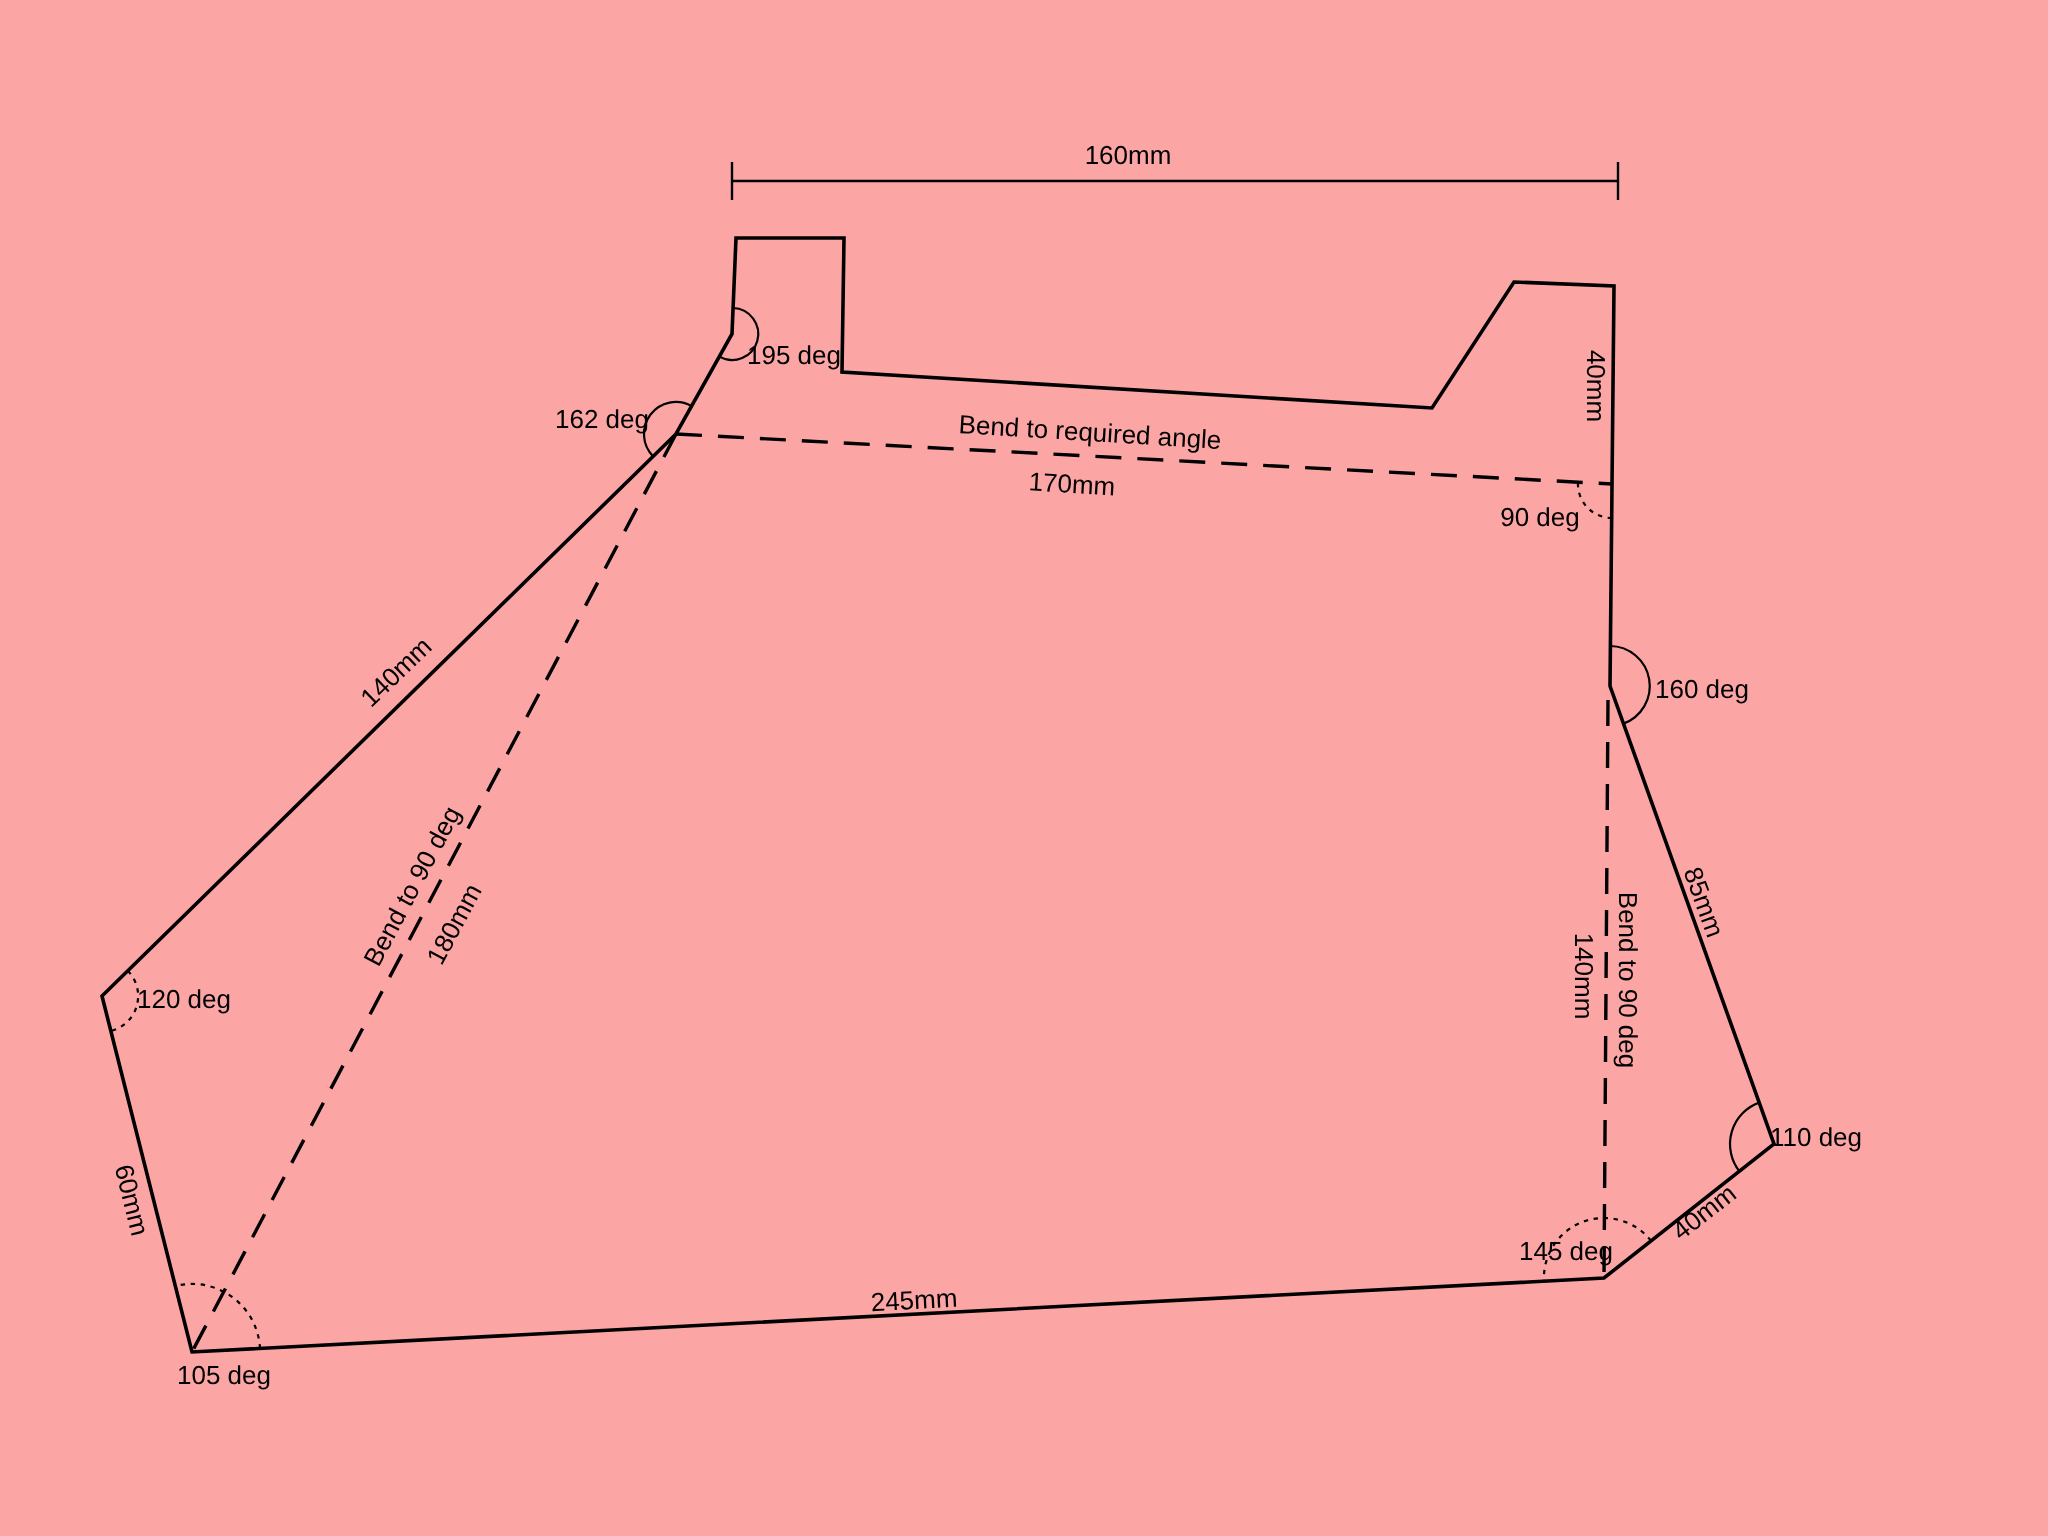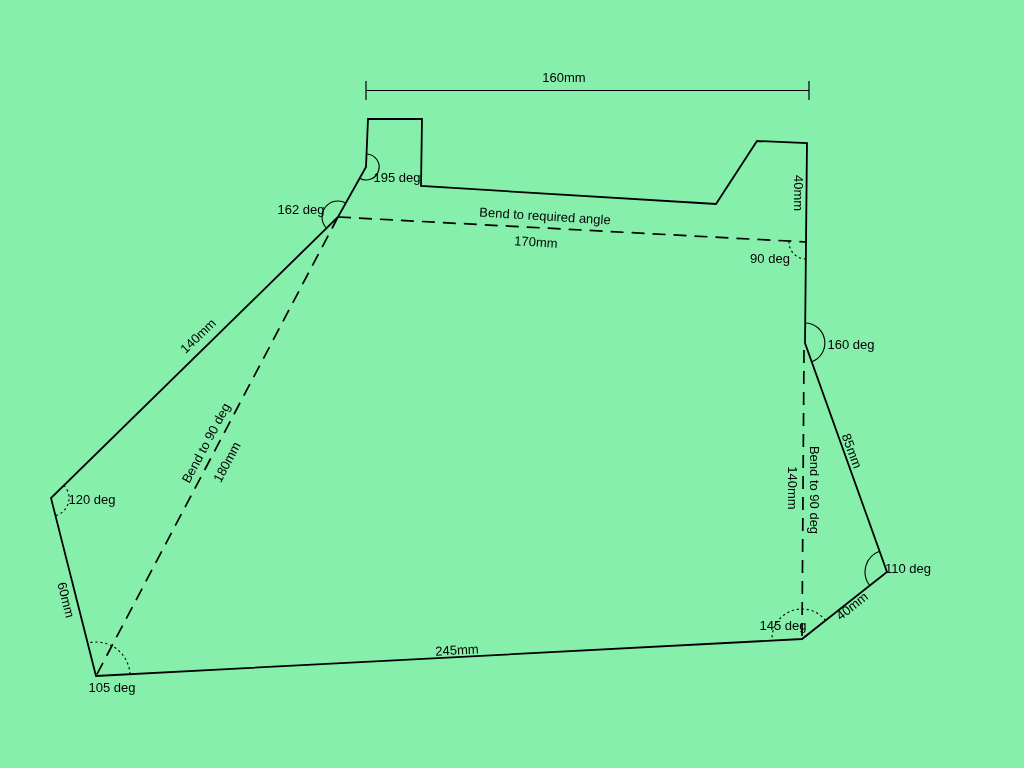--- a/index.html
+++ b/index.html
@@ -4,21 +4,21 @@
 <style>
   html, body {
     margin: 0;
     padding: 0;
     background: #ffffff;
   }
   .stage {
     position: relative;
     width: 1024px;
     height: 768px;
-    background: #86efac;
+    background: #fca5a5;
     overflow: hidden;
   }
   svg { display: block; }
   text {
     font-family: "Liberation Sans", "DejaVu Sans", sans-serif;
     font-size: 13px;
     fill: #000000;
     user-select: none;
   }
   .outline   { fill: none; stroke: #000000; stroke-width: 1.8; stroke-linejoin: miter; }

